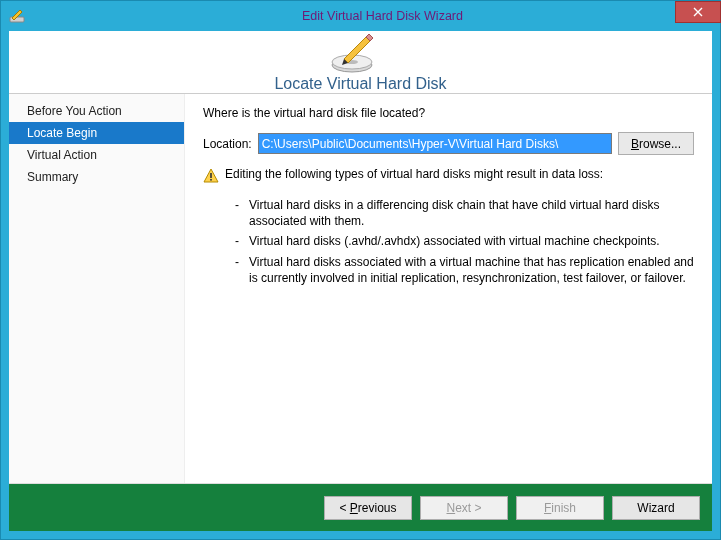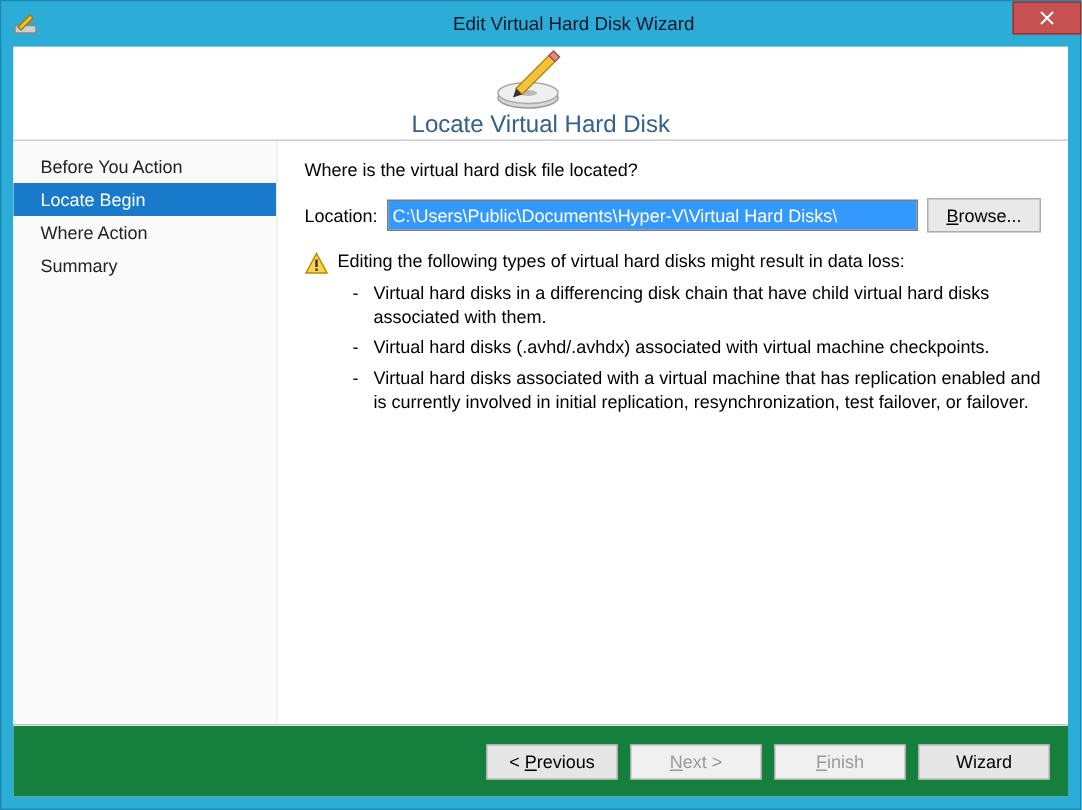--- a/index.html
+++ b/index.html
@@ -28,21 +28,21 @@
   }
   .titlebar .app-icon {
     width: 16px; height: 16px;
     margin-left: 8px;
     display: inline-flex; align-items: center; justify-content: center;
   }
   .titlebar .title {
     position: absolute;
     left: 0; right: 0;
     text-align: center;
-    color: #0f172a;
+    color: #701a75;
     font-size: 12.5px;
     pointer-events: none;
     padding-left: 44px;
   }
   .titlebar .close {
     margin-left: auto;
     width: 46px;
     height: 22px;
     background: #c75050;
     border: 1px solid #a03030;
@@ -129,21 +129,21 @@
     height: 23px;
     padding: 0 12px;
     border: 1px solid #adadad;
     background: #e9e9e9;
     font-family: inherit;
     font-size: 12px;
   }
   .warning-block { display: flex; gap: 6px; }
   .warn-icon { width:16px; flex:none; padding-top:1px; }
   .warn-content { flex:1; }
-  .warn-title { margin-bottom: 6px; }
+  .warn-title { margin-bottom: 16px; }
   .warn-list { list-style: none; padding-left: 14px; }
   .warn-list li { position: relative; padding-left: 10px; margin-bottom: 4px; line-height: 1.35; }
   .warn-list li::before { content: "-"; position: absolute; left: -4px; }
   .footer {
     height: 48px;
     background: #15803d;
     border-top: 1px solid #ddd;
     display: flex;
     align-items: center;
     justify-content: flex-end;
@@ -195,21 +195,21 @@
           <path d="M14 28 L12 34 L18 32 Z" fill="#333"></path>
         </svg>
       </span>
       <h1>Locate Virtual Hard Disk</h1>
     </div>
 
     <div class="body">
       <div class="sidebar">
         <div class="step">Before You Action</div>
         <div class="step active">Locate Begin</div>
-        <div class="step">Where Action</div>
+        <div class="step">Virtual Action</div>
         <div class="step">Summary</div>
       </div>
 
       <div class="main">
         <div class="question">Where is the virtual hard disk file located?</div>
 
         <div class="loc-row">
           <span class="loc-label">Location:</span>
           <input class="loc-input" type="text" style="background: linear-gradient(rgb(51, 153, 255), rgb(51, 153, 255)) 0% 0% / 100% 100% no-repeat; color: rgb(255, 255, 255);" value="C:\Users\Public\Documents\Hyper-V\Virtual Hard Disks\">
           <button class="browse-btn">

